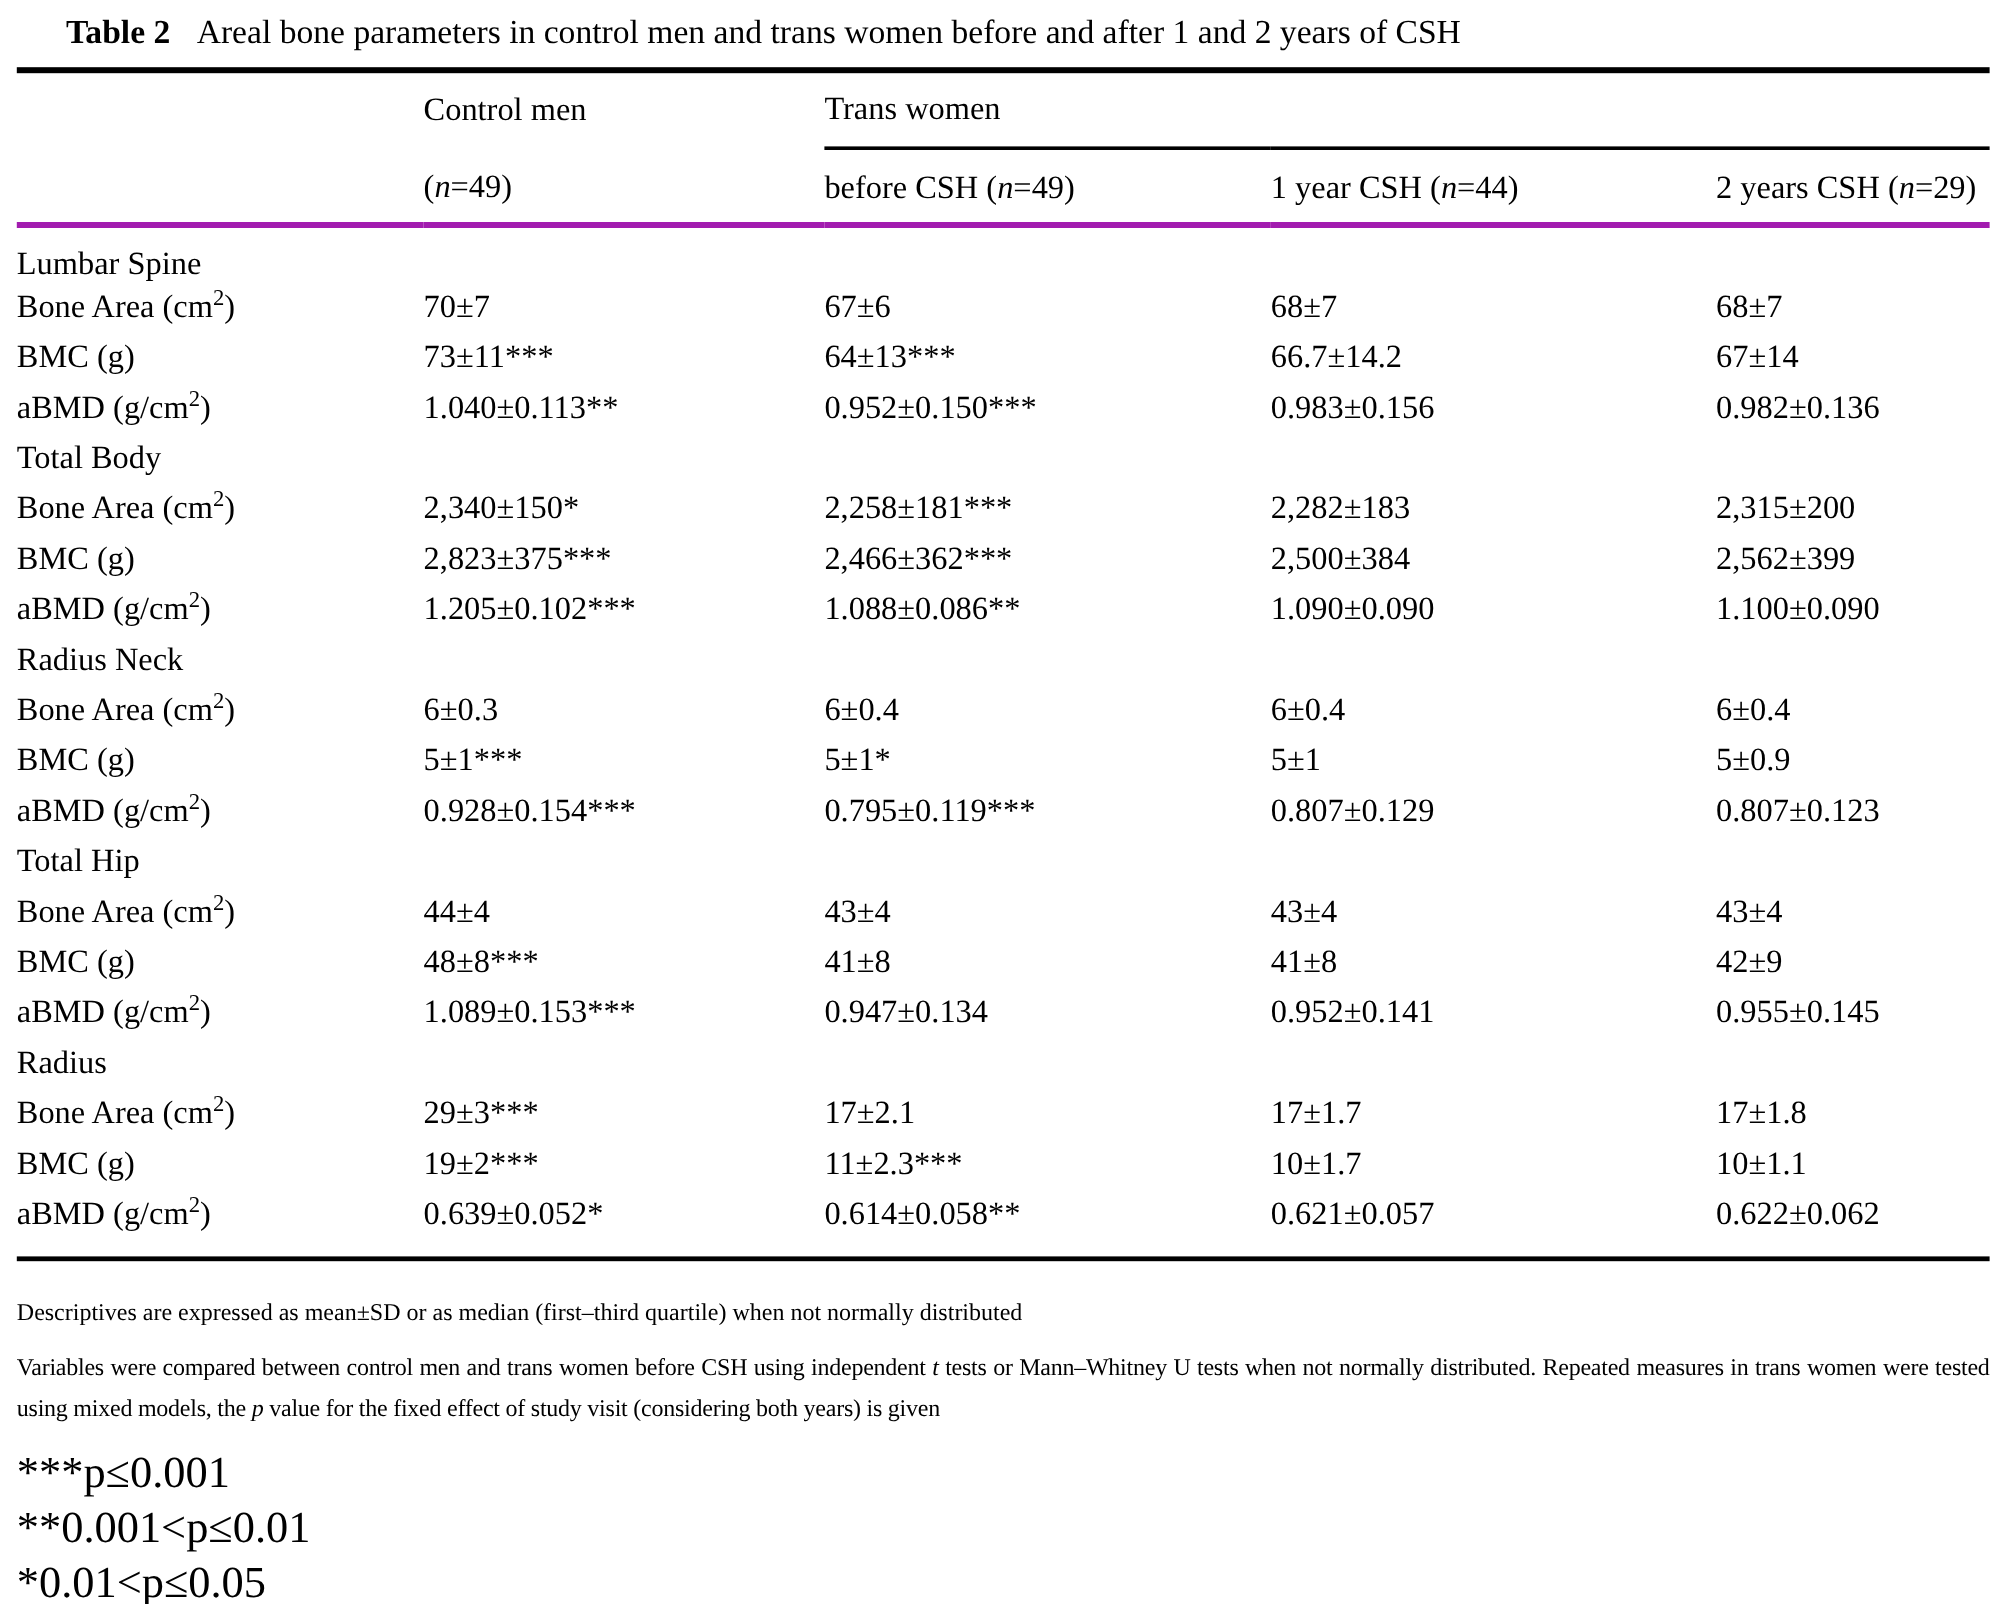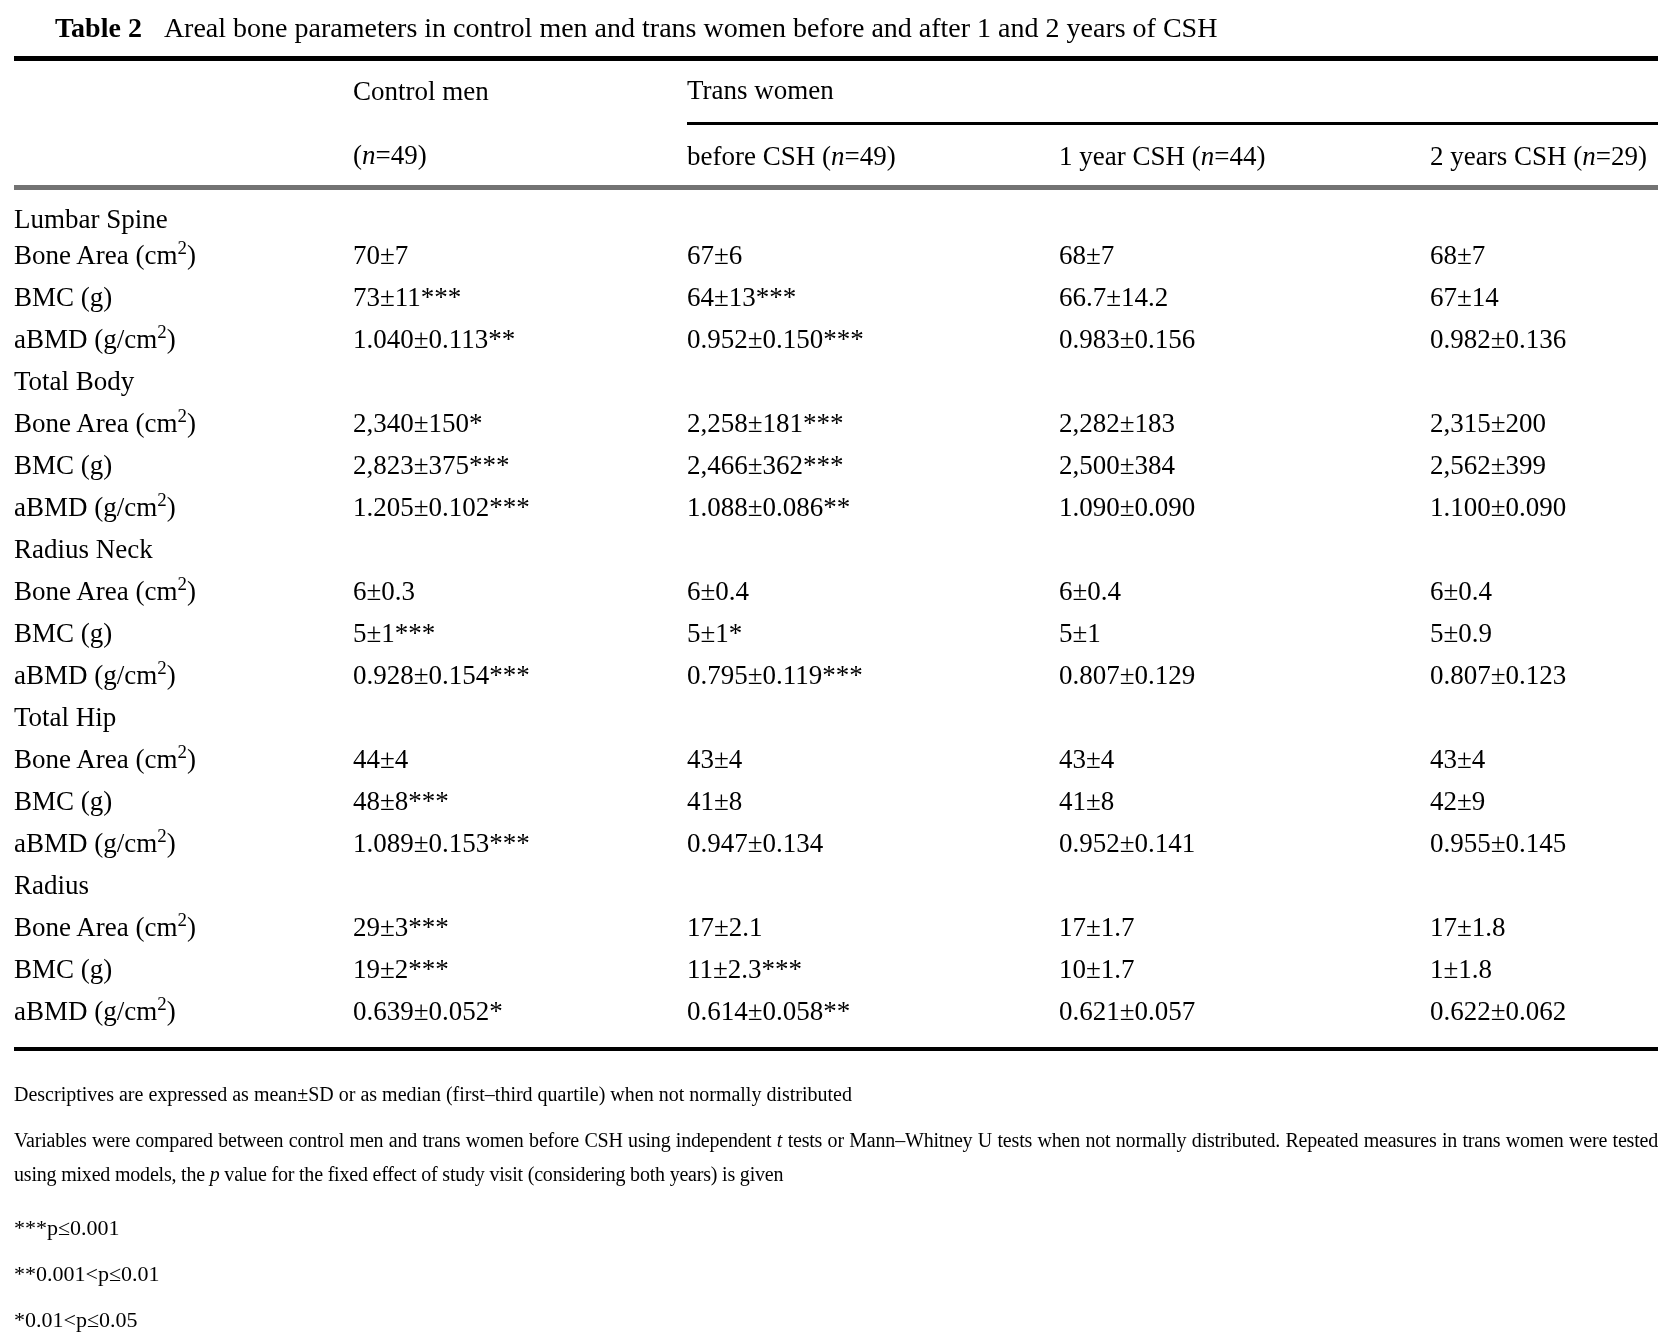--- a/index.html
+++ b/index.html
@@ -52,21 +52,21 @@
     text-align: left;
     font-weight: normal;
     margin-left: 38px;
   }
   tr.group-row { height: 62px; }
   tr.group-row td {
     vertical-align: bottom;
     padding-bottom: 16px;
   }
   td.trans-group { border-bottom: 3px solid #000000; }
-  tr.sub-row { height: 64px; border-bottom: 5px solid #737373; }
+  tr.sub-row { height: 64px; border-bottom: 5px solid #a21caf; }
   tr.sub-row td { vertical-align: middle; padding-top: 4px; }
 
   tbody tr { height: 42px; }
   tbody tr:first-child td { padding-top: 14px; }
   tbody td { padding: 0; vertical-align: middle; }
   td.sec, td.rowlabel { text-align: left; }
   td.val { text-align: left; }
   .vbox { display: inline-block; text-align: left; }
   .w1 { width: 180px; }
   .w2 { width: 196px; }
@@ -85,21 +85,21 @@
     font-size: 20px;
     line-height: 34px;
   }
   .fn.first { margin-top: 26px; }
   .fn.para {
     margin-top: 12px;
     text-align: justify;
     letter-spacing: -0.2px;
   }
   .sigline {
-    font-size: 22px;
+    font-size: 37px;
     line-height: 30px;
     margin-top: 16px;
   }
   .sigline.s1 { margin-top: 22px; }
 </style>
 </head>
 <body>
 
 <div class="page">
 
@@ -238,21 +238,21 @@
           <td class="val"><span class="vbox w1">29±3***</span></td>
           <td class="val"><span class="vbox w2">17±2.1</span></td>
           <td class="val"><span class="vbox w3">17±1.7</span></td>
           <td class="val"><span class="vbox w4">17±1.8</span></td>
         </tr>
         <tr>
           <td class="rowlabel"><span>BMC (g)</span></td>
           <td class="val"><span class="vbox w1">19±2***</span></td>
           <td class="val"><span class="vbox w2">11±2.3***</span></td>
           <td class="val"><span class="vbox w3">10±1.7</span></td>
-          <td class="val"><span class="vbox w4">1±1.8</span></td>
+          <td class="val"><span class="vbox w4">10±1.1</span></td>
         </tr>
         <tr>
           <td class="rowlabel"><span>aBMD (g/cm</span><sup>2</sup><span>)</span></td>
           <td class="val"><span class="vbox w1">0.639±0.052*</span></td>
           <td class="val"><span class="vbox w2">0.614±0.058**</span></td>
           <td class="val"><span class="vbox w3">0.621±0.057</span></td>
           <td class="val"><span class="vbox w4">0.622±0.062</span></td>
         </tr>
       </tbody>
   </table>

